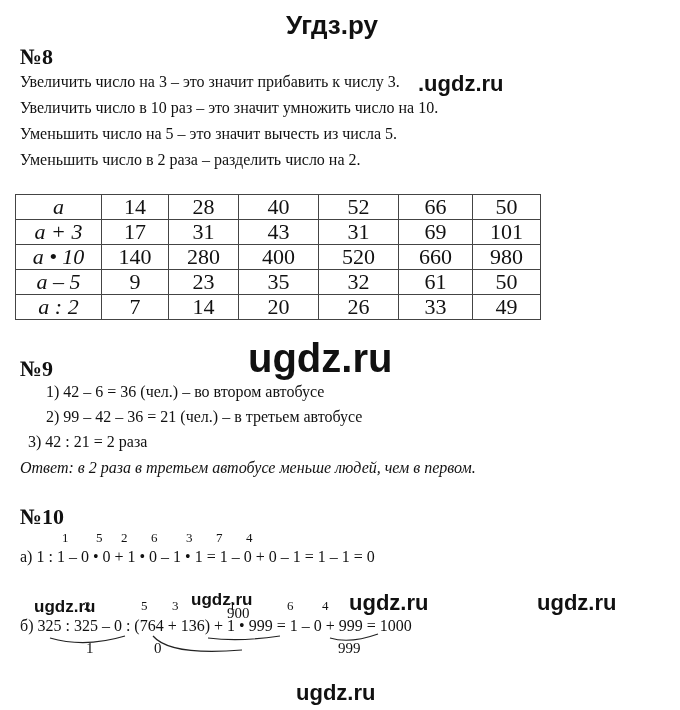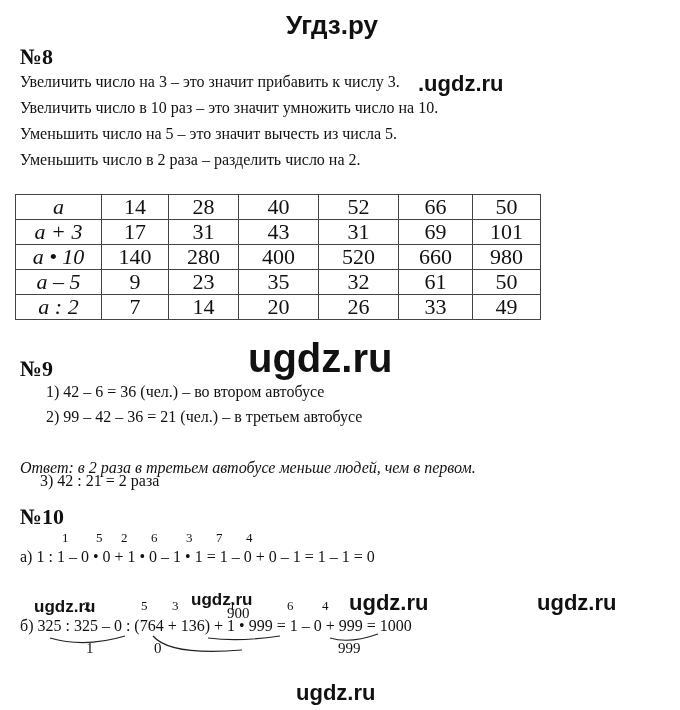--- a/index.html
+++ b/index.html
@@ -87,21 +87,21 @@
     <td>49</td>
   </tr>
 </tbody>
   </table>
 
 <div class="abs wm wm-big" style="left:248px;top:336px;">ugdz.ru</div>
 
 <div class="abs task-num" style="left:20px;top:356px;">№9</div>
 <div class="abs line" style="left:46px;top:380px;">1) 42 – 6 = 36 (чел.) – во втором автобусе</div>
 <div class="abs line" style="left:46px;top:405px;">2) 99 – 42 – 36 = 21 (чел.) – в третьем автобусе</div>
-<div class="abs line" style="left:40px;top:430px;margin-top:39px;">3) 42 : 21 = 2 раза</div>
+<div class="abs line" style="left:28px;top:430px;">3) 42 : 21 = 2 раза</div>
 <div class="abs line" style="left:20px;top:456px;font-style:italic;">Ответ: в 2 раза в третьем автобусе меньше людей, чем в первом.</div>
 
 <div class="abs task-num" style="left:20px;top:504px;">№10</div>
 <div class="abs sup" style="left:62px;top:530px;">1</div>
 <div class="abs sup" style="left:96px;top:530px;">5</div>
 <div class="abs sup" style="left:121px;top:530px;">2</div>
 <div class="abs sup" style="left:151px;top:530px;">6</div>
 <div class="abs sup" style="left:186px;top:530px;">3</div>
 <div class="abs sup" style="left:216px;top:530px;">7</div>
 <div class="abs sup" style="left:246px;top:530px;">4</div>

